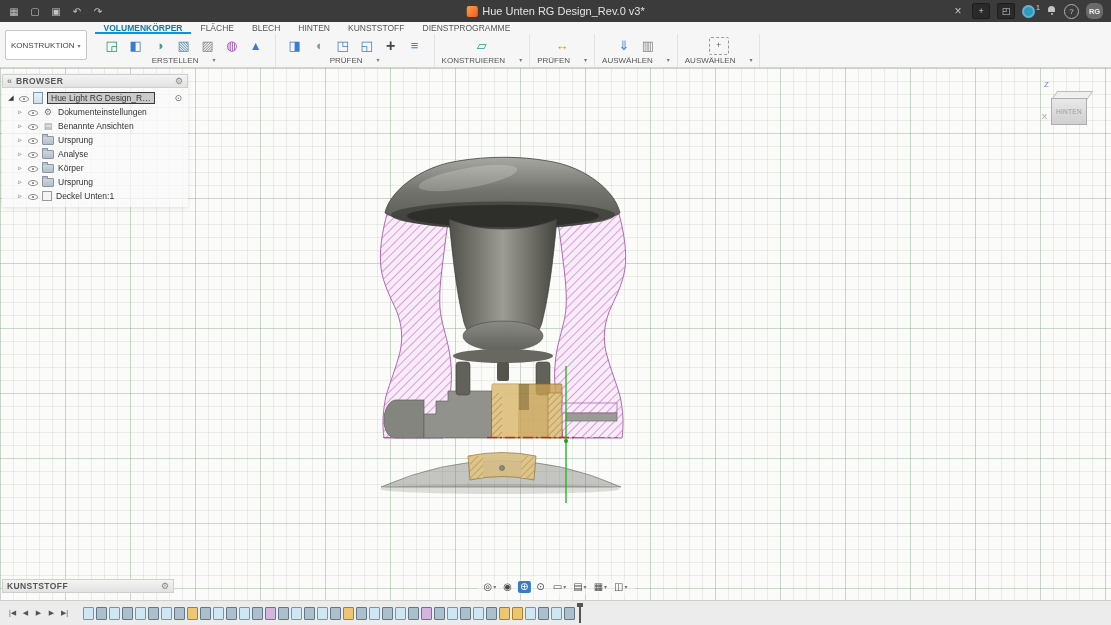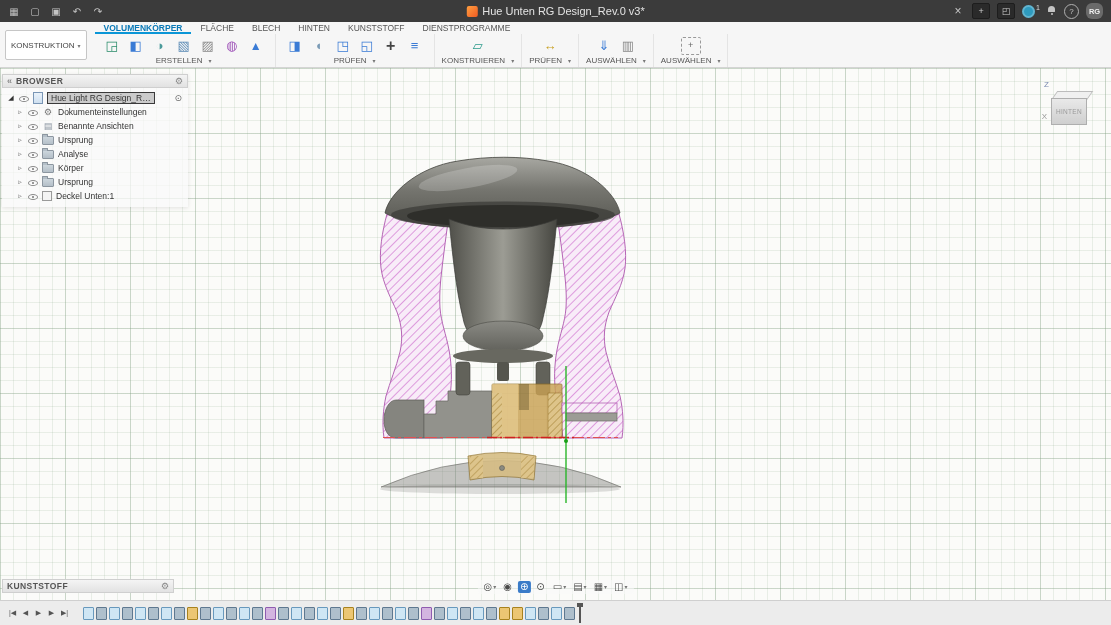--- a/index.html
+++ b/index.html
@@ -29,21 +29,21 @@
   .toolbar{height:45px;background:#f6f6f6;border-bottom:1px solid #d4d4d4;display:flex}
   .konstruktion{margin:8px 6px 4px 5px;border:1px solid #c6c6c6;background:#fff;border-radius:2px;font-size:8px;color:#444;padding:0 5px;display:flex;align-items:center;gap:3px;height:28px;white-space:nowrap}
   .caret{font-size:6px;color:#777}
   .ribbon{flex:1;display:flex;flex-direction:column;min-width:0}
   .tabs{display:flex;height:13px;font-size:8.5px;margin-left:2px}
   .tab{padding:0 9px;display:flex;align-items:center;color:#555;white-space:nowrap}
   .tab.active{color:#0a7ab8;font-weight:700;box-shadow:inset 0 -2px 0 #0a96d7}
   .groups{display:flex;flex:1}
   .group{display:flex;flex-direction:column;align-items:center;justify-content:space-between;padding:1px 7px 2px 7px;border-right:1px solid #e4e4e4}
   .gicons{display:flex;align-items:center;height:21px}
-  .glabel{font-size:8px;color:#555;display:flex;align-items:center;gap:6px;white-space:nowrap}
+  .glabel{font-size:8px;color:#555;display:flex;gap:14px;white-space:nowrap}
   .tool{width:24px;height:20px;display:flex;align-items:center;justify-content:center}
   .tool::before{font-size:13px;line-height:1}
   .tool.create-sketch::before{content:"◲";color:#2a8c6a}
   .tool.extrude::before{content:"◧";color:#3a7bd5}
   .tool.revolve::before{content:"◑";color:#4a9a9a}
   .tool.box::before{content:"▧";color:#5a8ab5}
   .tool.pattern::before{content:"▨";color:#888}
   .tool.torus::before{content:"◍";color:#9a4ab5}
   .tool.cone::before{content:"▲";color:#3a7bd5;font-size:12px}
   .tool.press-pull::before{content:"◨";color:#3a7bd5}

